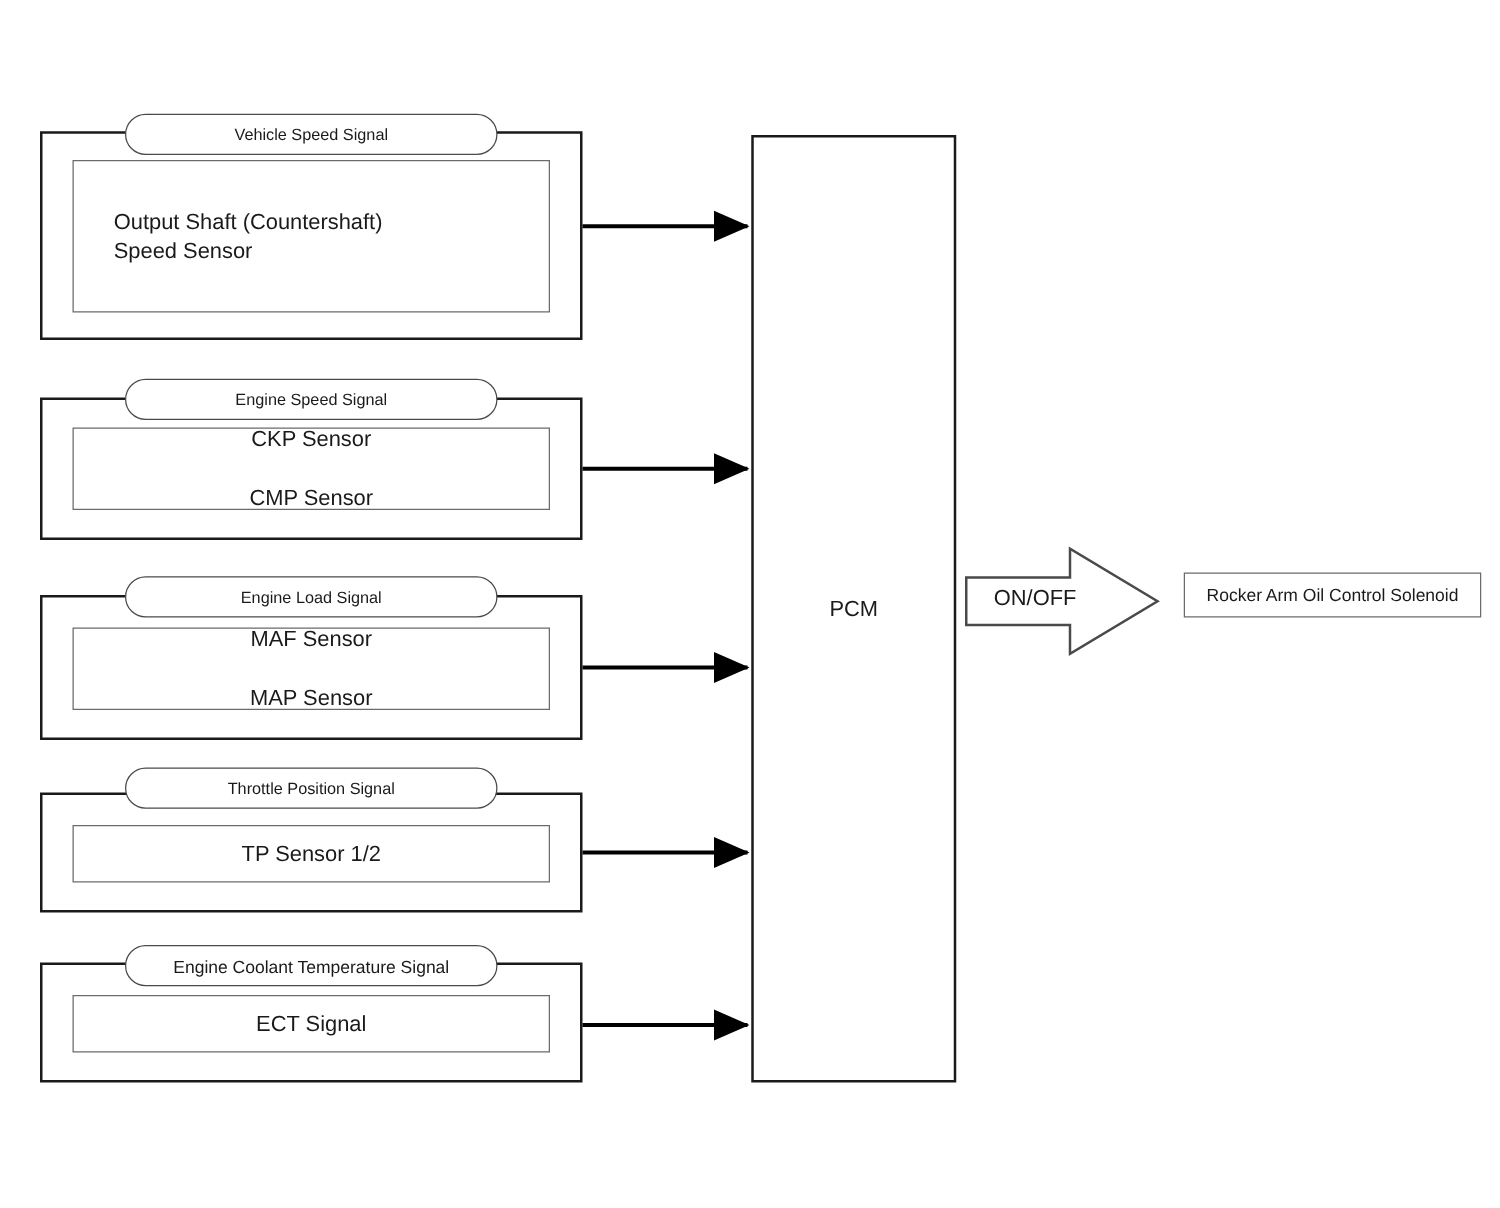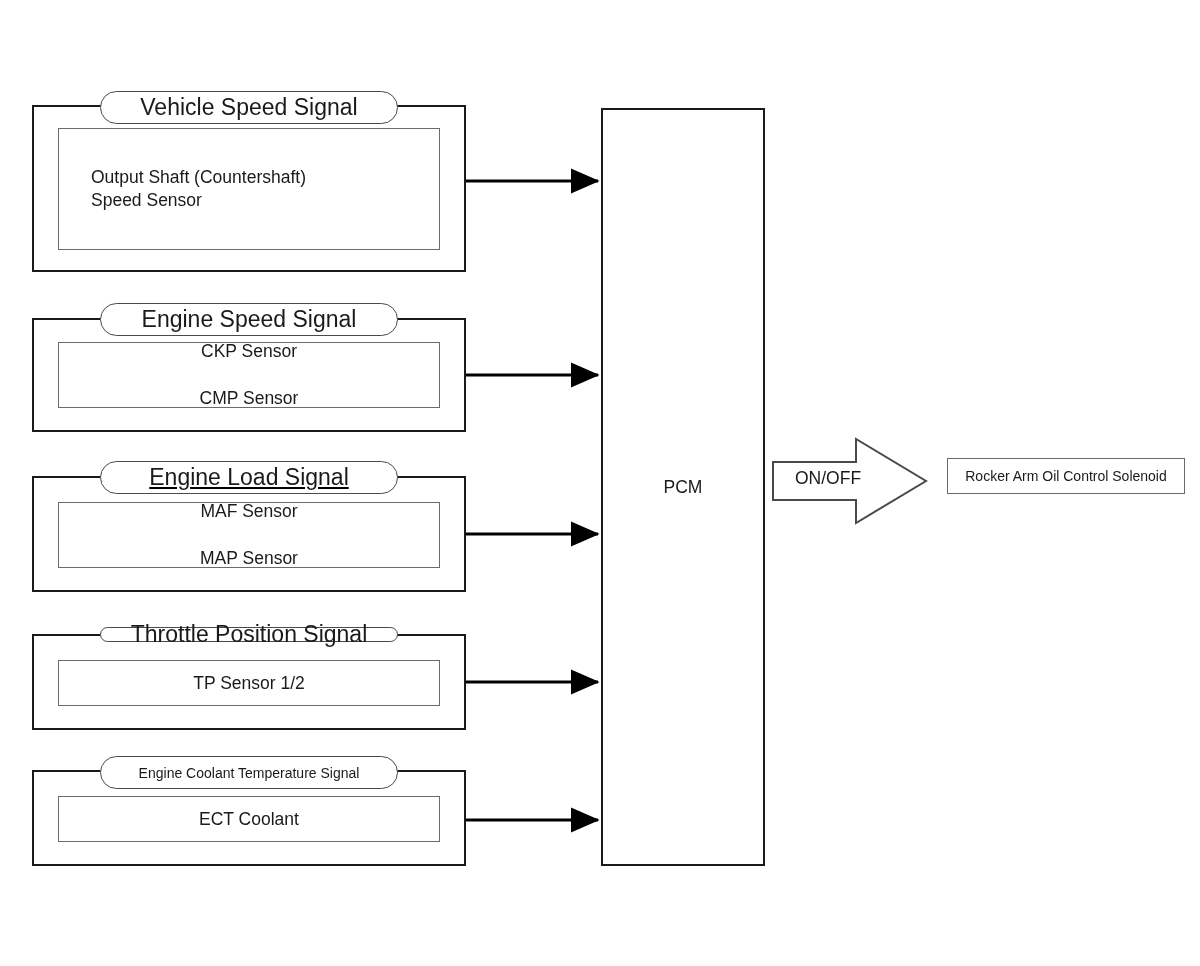--- a/index.html
+++ b/index.html
@@ -47,21 +47,21 @@
   .capsule {
     border: 1.8px solid #4a4a4a;
     border-radius: 999px;
     background: #ffffff;
     display: flex;
     align-items: center;
     justify-content: center;
     z-index: 5;
   }
   .capsule-text {
-    font-size: 23px;
+    font-size: 13px;
     color: #1a1a1a;
     white-space: nowrap;
   }
   .capsule.small .capsule-text { font-size: 14px; }
 
   
   .pcm-box {
     border: 2.5px solid #1a1a1a;
     background: #ffffff;
     display: flex;
@@ -146,35 +146,35 @@
   </div>
   <div class="abs capsule" style="left:100px; top:303px; width:298px; height:33px;">
     <span class="capsule-text">Engine Speed Signal</span>
   </div>
 
   <div class="abs group-frame" style="left:32px; top:476px; width:434px; height:116px;"></div>
   <div class="abs inner-box align-center two-line" style="left:58px; top:502px; width:382px; height:66px;">
     <span class="sensor-line">MAF Sensor</span>
     <span class="sensor-line">MAP Sensor</span>
   </div>
-  <div class="abs capsule" style="left:100px; top:461px; width:298px; height:33px;text-decoration:underline;">
+  <div class="abs capsule" style="left:100px; top:461px; width:298px; height:33px;">
     <span class="capsule-text">Engine Load Signal</span>
   </div>
 
   <div class="abs group-frame" style="left:32px; top:634px; width:434px; height:96px;"></div>
   <div class="abs inner-box align-center" style="left:58px; top:660px; width:382px; height:46px;">
     <span class="sensor-line">TP Sensor 1/2</span>
   </div>
-  <div class="abs capsule" style="left:100px; top:627px; width:298px; height:15px;">
+  <div class="abs capsule" style="left:100px; top:614px; width:298px; height:33px;">
     <span class="capsule-text">Throttle Position Signal</span>
   </div>
 
   <div class="abs group-frame" style="left:32px; top:770px; width:434px; height:96px;"></div>
   <div class="abs inner-box align-center" style="left:58px; top:796px; width:382px; height:46px;">
-    <span class="sensor-line">ECT Coolant</span>
+    <span class="sensor-line">ECT Signal</span>
   </div>
   <div class="abs capsule small" style="left:100px; top:756px; width:298px; height:33px;">
     <span class="capsule-text">Engine Coolant Temperature Signal</span>
   </div>
 
   <div class="abs pcm-box" style="left:601px; top:108px; width:164px; height:758px;">
     <span class="pcm-label">PCM</span>
   </div>
 
   <svg class="abs block-arrow" style="left:771px; top:436px; width:158px; height:90px;" viewBox="0 0 158 90" xmlns="http://www.w3.org/2000/svg">

